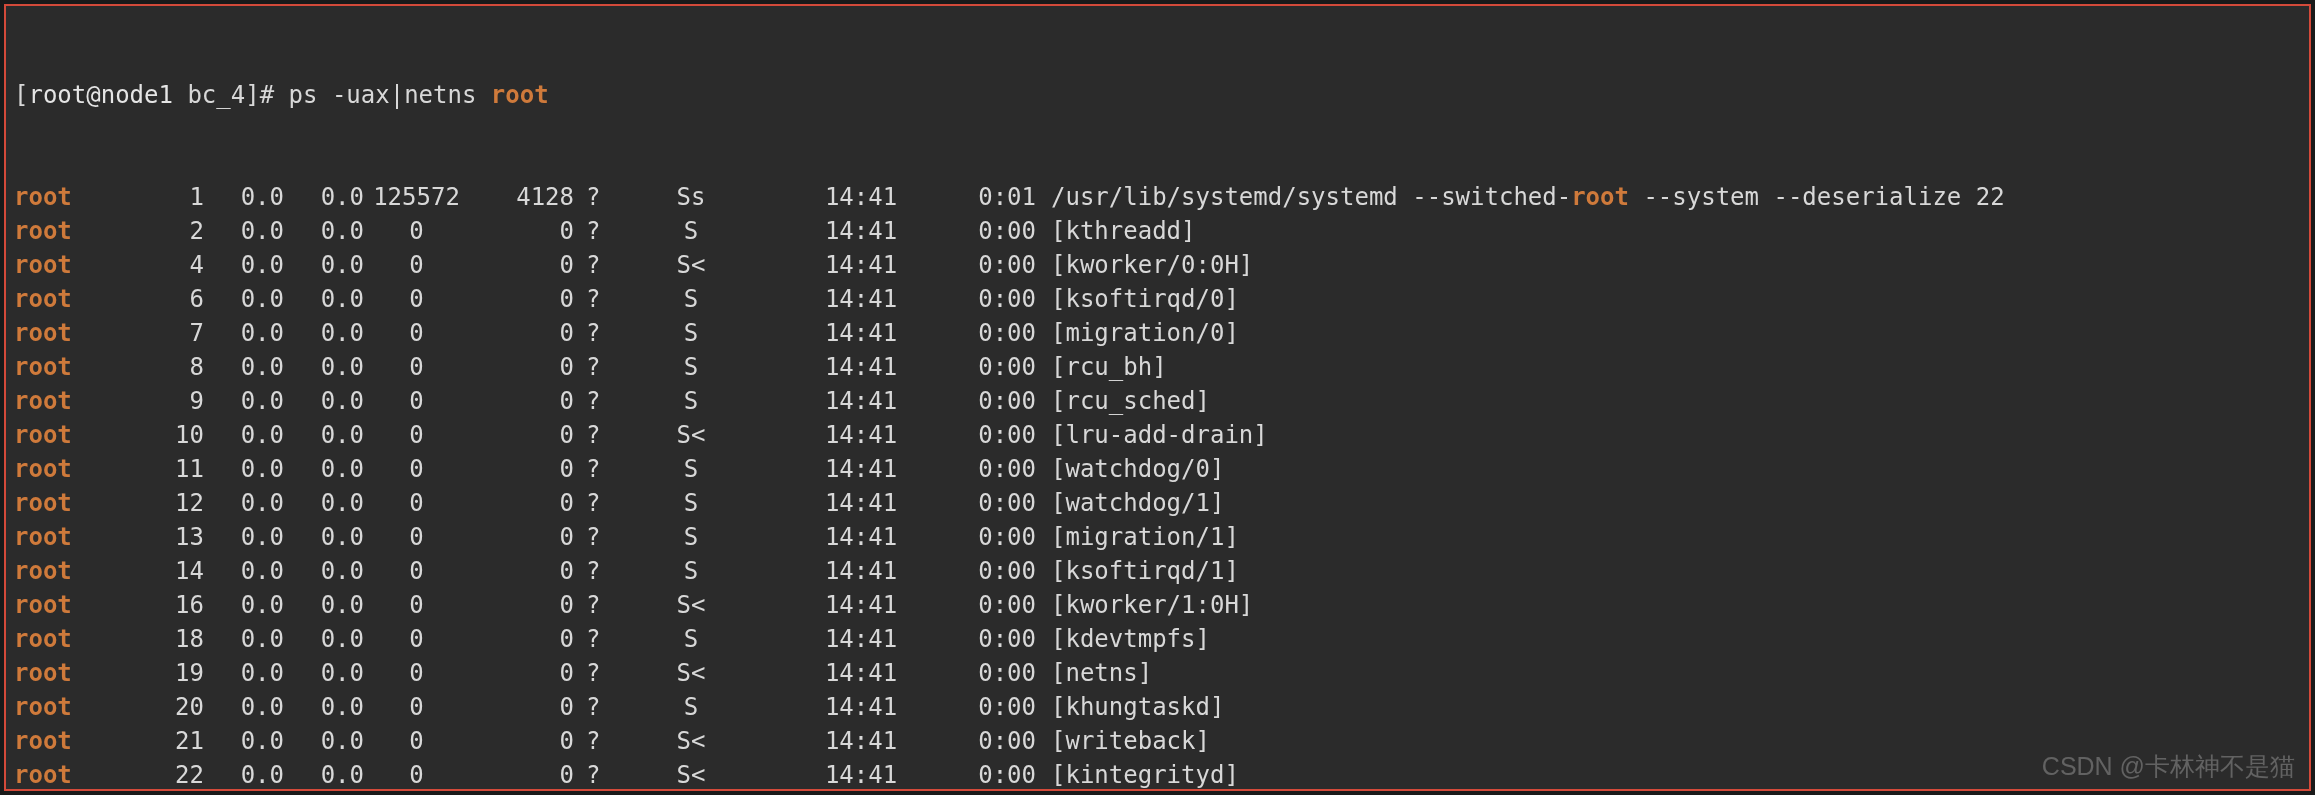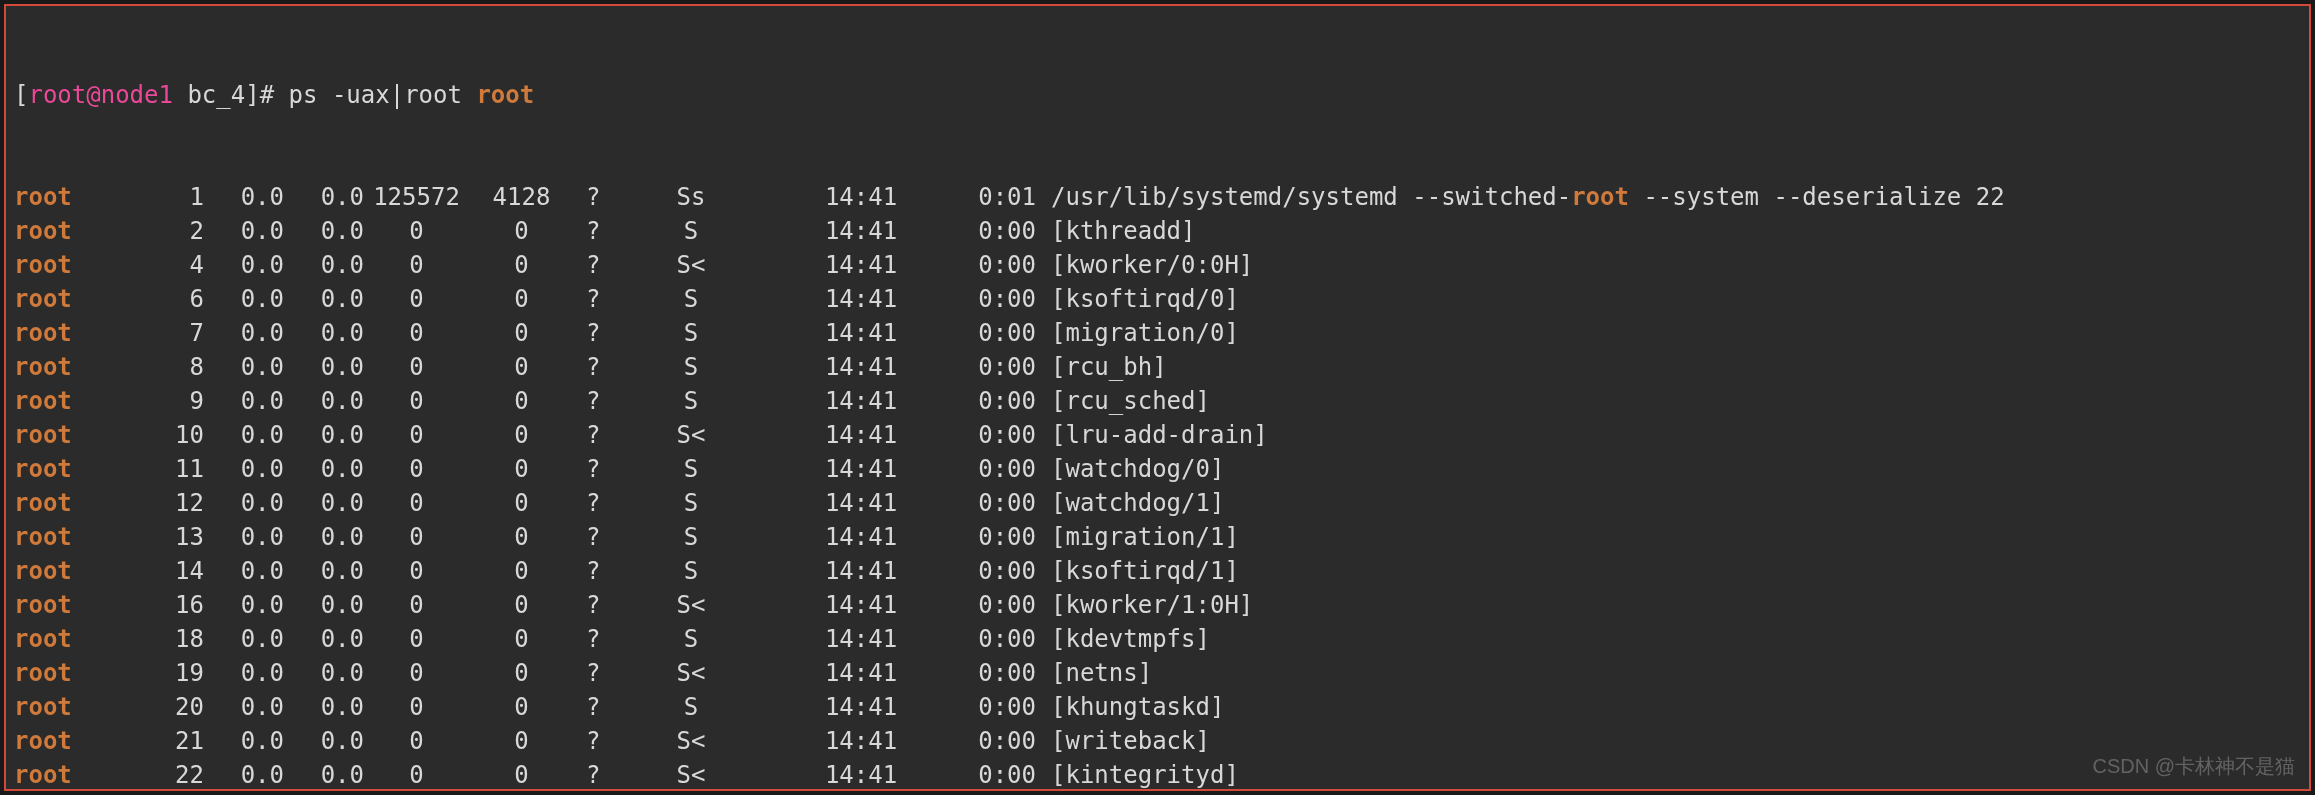--- a/index.html
+++ b/index.html
@@ -19,46 +19,46 @@
     background: #2b2b2b;
     font-family: "DejaVu Sans Mono", "Menlo", "Consolas", monospace;
     font-size: 24px;
     line-height: 34px;
     color: #d8d8d8;
     padding: 4px 8px;
     white-space: pre;
     position: relative;
   }
   .prompt-bracket { color: #d8d8d8; }
-  .prompt-user    { color: #ec4899; }
+  .prompt-user    { color: #e5e5e5; }
   .cmd            { color: #d8d8d8; }
   .match          { color: #cf7a3b; font-weight: bold; }
   .row            { display: block; }
   .row span       { display: inline-block; }
   .c-user { width: 120px; color: #cf7a3b; font-weight: bold; }
   .c-pid  { width: 70px;  text-align: right; }
   .c-cpu  { width: 80px;  text-align: right; }
   .c-mem  { width: 80px;  text-align: right; }
   .c-vsz  { width: 105px; text-align: center; }
-  .c-rss  { width: 105px; text-align: center; }
+  .c-rss  { width: 105px; text-align: right; }
   .c-tty  { width: 30px;  padding-left: 12px; }
   .c-stat { width: 150px; text-align: center; padding-right: 40px;}
   .c-start{ width: 110px; text-align: center; }
   .c-time { width: 120px; text-align: right; }
   .c-cmd  { padding-left: 15px; }
   .watermark {
     position: absolute;
     right: 14px;
     bottom: 6px;
-    font-size: 20px;
+    font-size: 25px;
     color: rgba(200,200,200,0.35);
     font-family: sans-serif;
     white-space: nowrap;
   }
 </style>
 </head>
 <body>
 
 <div class="terminal">
-  <div class="row"><span class="prompt-bracket">[</span><span class="prompt-user">root@node1</span><span class="prompt-bracket"> bc_4</span><span class="prompt-bracket">]# </span><span class="cmd">ps -uax|root </span><span class="match">root</span></div>
+  <div class="row"><span class="prompt-bracket">[</span><span class="prompt-user">root@node1</span><span class="prompt-bracket"> bc_4</span><span class="prompt-bracket">]# </span><span class="cmd">ps -uax|netns </span><span class="match">root</span></div>
   <div id="rows"><div class="row"><span class="c-user">root</span><span class="c-pid">1</span><span class="c-cpu">0.0</span><span class="c-mem">0.0</span><span class="c-vsz">125572</span><span class="c-rss">4128</span><span class="c-tty">?</span><span class="c-stat">Ss</span><span class="c-start">14:41</span><span class="c-time">0:01</span><span class="c-cmd">/usr/lib/systemd/systemd --switched-<span class="match">root</span> --system --deserialize 22</span></div><div class="row"><span class="c-user">root</span><span class="c-pid">2</span><span class="c-cpu">0.0</span><span class="c-mem">0.0</span><span class="c-vsz">0</span><span class="c-rss">0</span><span class="c-tty">?</span><span class="c-stat">S</span><span class="c-start">14:41</span><span class="c-time">0:00</span><span class="c-cmd">[kthreadd]</span></div><div class="row"><span class="c-user">root</span><span class="c-pid">4</span><span class="c-cpu">0.0</span><span class="c-mem">0.0</span><span class="c-vsz">0</span><span class="c-rss">0</span><span class="c-tty">?</span><span class="c-stat">S&lt;</span><span class="c-start">14:41</span><span class="c-time">0:00</span><span class="c-cmd">[kworker/0:0H]</span></div><div class="row"><span class="c-user">root</span><span class="c-pid">6</span><span class="c-cpu">0.0</span><span class="c-mem">0.0</span><span class="c-vsz">0</span><span class="c-rss">0</span><span class="c-tty">?</span><span class="c-stat">S</span><span class="c-start">14:41</span><span class="c-time">0:00</span><span class="c-cmd">[ksoftirqd/0]</span></div><div class="row"><span class="c-user">root</span><span class="c-pid">7</span><span class="c-cpu">0.0</span><span class="c-mem">0.0</span><span class="c-vsz">0</span><span class="c-rss">0</span><span class="c-tty">?</span><span class="c-stat">S</span><span class="c-start">14:41</span><span class="c-time">0:00</span><span class="c-cmd">[migration/0]</span></div><div class="row"><span class="c-user">root</span><span class="c-pid">8</span><span class="c-cpu">0.0</span><span class="c-mem">0.0</span><span class="c-vsz">0</span><span class="c-rss">0</span><span class="c-tty">?</span><span class="c-stat">S</span><span class="c-start">14:41</span><span class="c-time">0:00</span><span class="c-cmd">[rcu_bh]</span></div><div class="row"><span class="c-user">root</span><span class="c-pid">9</span><span class="c-cpu">0.0</span><span class="c-mem">0.0</span><span class="c-vsz">0</span><span class="c-rss">0</span><span class="c-tty">?</span><span class="c-stat">S</span><span class="c-start">14:41</span><span class="c-time">0:00</span><span class="c-cmd">[rcu_sched]</span></div><div class="row"><span class="c-user">root</span><span class="c-pid">10</span><span class="c-cpu">0.0</span><span class="c-mem">0.0</span><span class="c-vsz">0</span><span class="c-rss">0</span><span class="c-tty">?</span><span class="c-stat">S&lt;</span><span class="c-start">14:41</span><span class="c-time">0:00</span><span class="c-cmd">[lru-add-drain]</span></div><div class="row"><span class="c-user">root</span><span class="c-pid">11</span><span class="c-cpu">0.0</span><span class="c-mem">0.0</span><span class="c-vsz">0</span><span class="c-rss">0</span><span class="c-tty">?</span><span class="c-stat">S</span><span class="c-start">14:41</span><span class="c-time">0:00</span><span class="c-cmd">[watchdog/0]</span></div><div class="row"><span class="c-user">root</span><span class="c-pid">12</span><span class="c-cpu">0.0</span><span class="c-mem">0.0</span><span class="c-vsz">0</span><span class="c-rss">0</span><span class="c-tty">?</span><span class="c-stat">S</span><span class="c-start">14:41</span><span class="c-time">0:00</span><span class="c-cmd">[watchdog/1]</span></div><div class="row"><span class="c-user">root</span><span class="c-pid">13</span><span class="c-cpu">0.0</span><span class="c-mem">0.0</span><span class="c-vsz">0</span><span class="c-rss">0</span><span class="c-tty">?</span><span class="c-stat">S</span><span class="c-start">14:41</span><span class="c-time">0:00</span><span class="c-cmd">[migration/1]</span></div><div class="row"><span class="c-user">root</span><span class="c-pid">14</span><span class="c-cpu">0.0</span><span class="c-mem">0.0</span><span class="c-vsz">0</span><span class="c-rss">0</span><span class="c-tty">?</span><span class="c-stat">S</span><span class="c-start">14:41</span><span class="c-time">0:00</span><span class="c-cmd">[ksoftirqd/1]</span></div><div class="row"><span class="c-user">root</span><span class="c-pid">16</span><span class="c-cpu">0.0</span><span class="c-mem">0.0</span><span class="c-vsz">0</span><span class="c-rss">0</span><span class="c-tty">?</span><span class="c-stat">S&lt;</span><span class="c-start">14:41</span><span class="c-time">0:00</span><span class="c-cmd">[kworker/1:0H]</span></div><div class="row"><span class="c-user">root</span><span class="c-pid">18</span><span class="c-cpu">0.0</span><span class="c-mem">0.0</span><span class="c-vsz">0</span><span class="c-rss">0</span><span class="c-tty">?</span><span class="c-stat">S</span><span class="c-start">14:41</span><span class="c-time">0:00</span><span class="c-cmd">[kdevtmpfs]</span></div><div class="row"><span class="c-user">root</span><span class="c-pid">19</span><span class="c-cpu">0.0</span><span class="c-mem">0.0</span><span class="c-vsz">0</span><span class="c-rss">0</span><span class="c-tty">?</span><span class="c-stat">S&lt;</span><span class="c-start">14:41</span><span class="c-time">0:00</span><span class="c-cmd">[netns]</span></div><div class="row"><span class="c-user">root</span><span class="c-pid">20</span><span class="c-cpu">0.0</span><span class="c-mem">0.0</span><span class="c-vsz">0</span><span class="c-rss">0</span><span class="c-tty">?</span><span class="c-stat">S</span><span class="c-start">14:41</span><span class="c-time">0:00</span><span class="c-cmd">[khungtaskd]</span></div><div class="row"><span class="c-user">root</span><span class="c-pid">21</span><span class="c-cpu">0.0</span><span class="c-mem">0.0</span><span class="c-vsz">0</span><span class="c-rss">0</span><span class="c-tty">?</span><span class="c-stat">S&lt;</span><span class="c-start">14:41</span><span class="c-time">0:00</span><span class="c-cmd">[writeback]</span></div><div class="row"><span class="c-user">root</span><span class="c-pid">22</span><span class="c-cpu">0.0</span><span class="c-mem">0.0</span><span class="c-vsz">0</span><span class="c-rss">0</span><span class="c-tty">?</span><span class="c-stat">S&lt;</span><span class="c-start">14:41</span><span class="c-time">0:00</span><span class="c-cmd">[kintegrityd]</span></div><div class="row"><span class="c-user">root</span><span class="c-pid">23</span><span class="c-cpu">0.0</span><span class="c-mem">0.0</span><span class="c-vsz">0</span><span class="c-rss">0</span><span class="c-tty">?</span><span class="c-stat">S&lt;</span><span class="c-start">14:41</span><span class="c-time">0:00</span><span class="c-cmd">[bioset]</span></div></div>
   <div class="watermark">CSDN @卡林神不是猫</div>
 </div>
 
 </body></html>

